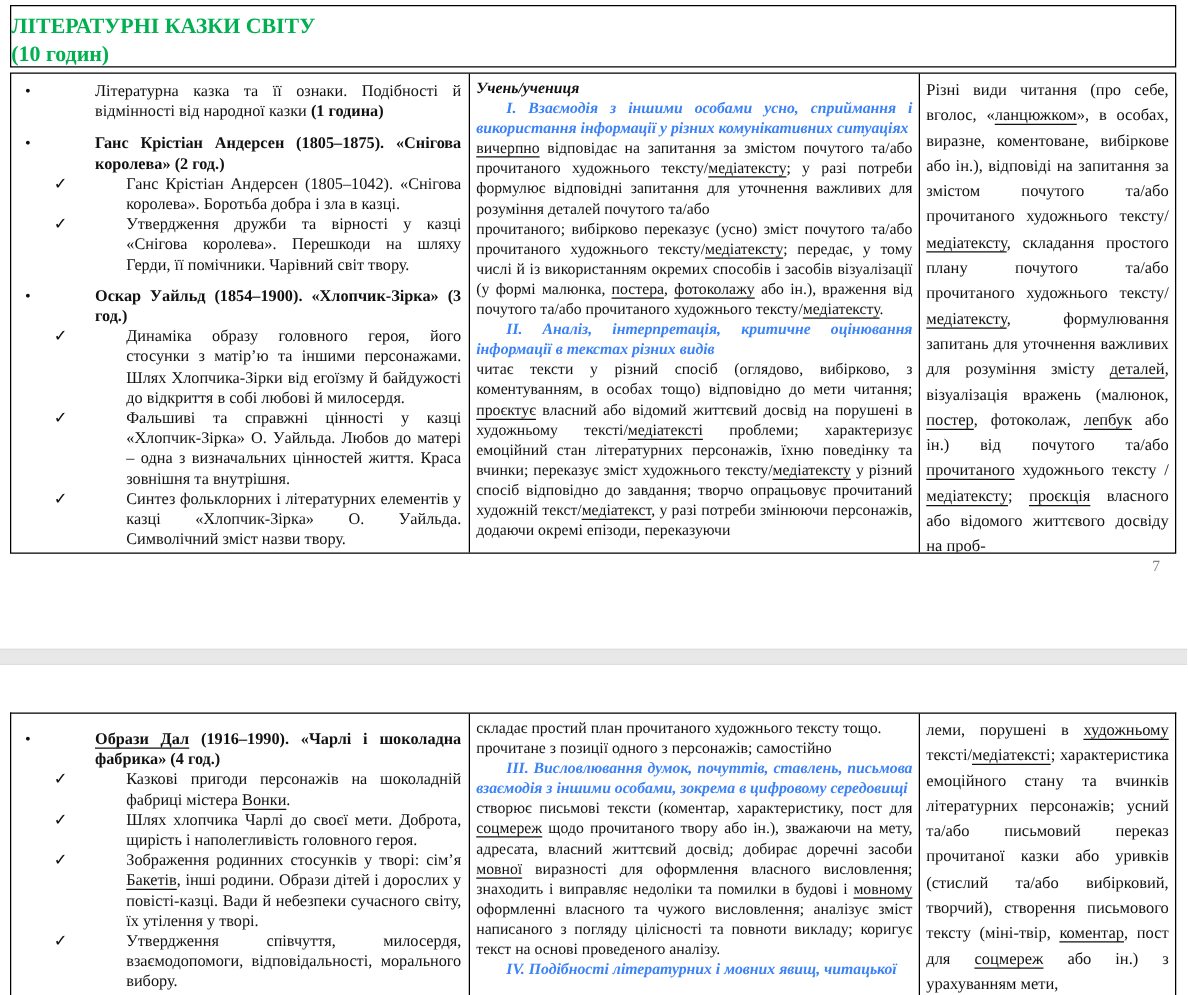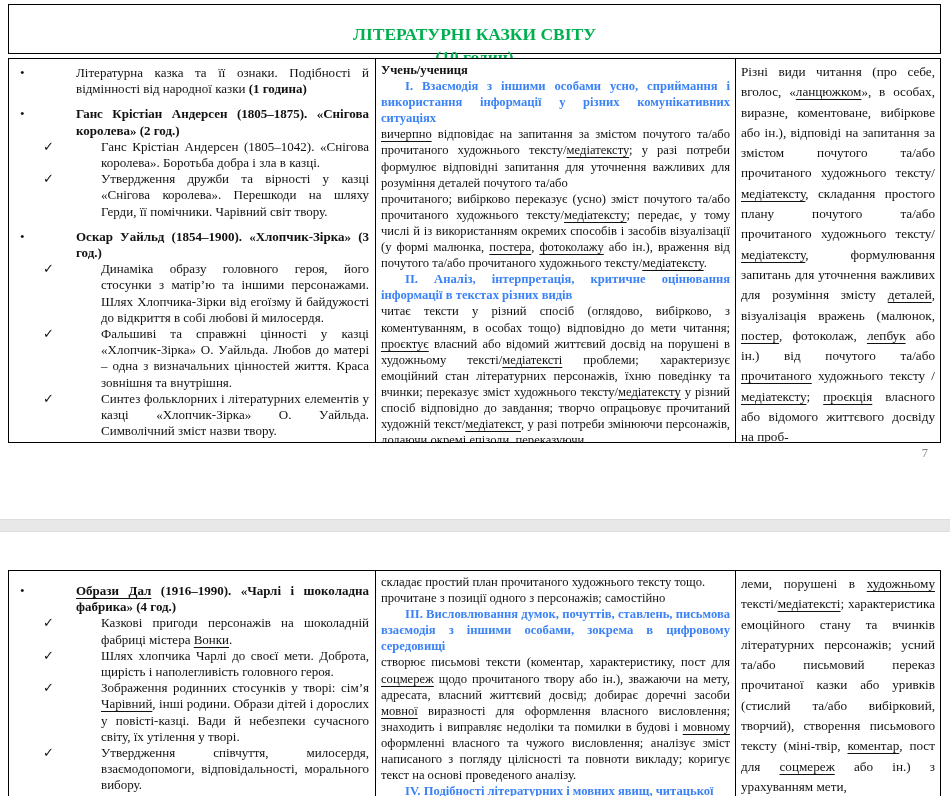--- a/index.html
+++ b/index.html
@@ -4,21 +4,21 @@
 <style>
   html,body{margin:0;padding:0;background:#fff;}
   .canvas{
     position:relative;width:950px;height:796px;overflow:hidden;background:#ffffff;
     font-family:"Liberation Serif",serif;color:#111;
   }
   
   .title-box{
     position:absolute;left:8px;top:4px;width:933px;height:50px;
     box-sizing:border-box;border:1.5px solid #000;
-    text-align:center;padding-top:18px;
+    padding-top:4px;
   }
   .title-line{color:#00B050;font-weight:bold;font-size:17.5px;line-height:23px;}
   
   .doc-table{
     position:absolute;left:8px;width:933px;box-sizing:border-box;
     border:1.5px solid #000;display:flex;align-items:stretch;background:#fff;
   }
   .doc-table.t1{top:58px;height:385px;}
   .doc-table.t2{top:570px;height:260px;border-bottom:none;}
   .col{box-sizing:border-box;overflow:hidden;}
@@ -33,21 +33,21 @@
   .titem.plain{margin-top:8px;}
   .marker{flex:0 0 20px;padding-left:9px;box-sizing:content-box;}
   .titem.sub{margin-left:32px;}
   .titem.sub .marker{flex:0 0 22px;padding-left:0;}
   .ttext{flex:1;text-align:justify;margin-left:36px;}
   
   .para{margin:0;text-align:justify;}
   .para.body-left{text-align:left;}
   
   .b{font-weight:bold;}
-  .i{}
+  .i{font-style:italic;}
   .blue{color:#3b82f6;margin-left:24px;}
   .sp{
     text-decoration-line:underline;text-decoration-style:wavy;
     text-decoration-color:#E03C31;text-decoration-thickness:1px;
     text-underline-offset:2.5px;text-decoration-skip-ink:none;text-decoration:underline;
   }
   
   .page-number{position:absolute;top:446px;right:22px;color:#7f7f7f;font-size:12.5px;}
   .page-separator{
     position:absolute;left:0;top:519px;width:950px;height:13px;
@@ -125,21 +125,21 @@
         <div class="titem sub">
           <span class="marker">✓</span>
           <span class="ttext"><span>Казкові пригоди персонажів на шоколадній фабриці містера </span><span class="sp">Вонки</span><span>.</span></span>
         </div>
         <div class="titem sub">
           <span class="marker">✓</span>
           <span class="ttext"><span>Шлях хлопчика Чарлі до своєї мети. Доброта, щирість і наполегливість головного героя.</span></span>
         </div>
         <div class="titem sub">
           <span class="marker">✓</span>
-          <span class="ttext"><span>Зображення родинних стосунків у творі: сім’я </span><span class="sp">Чарівний</span><span>, інші родини. Образи дітей і дорослих у повісті-казці. Вади й небезпеки сучасного світу, їх утілення у творі.</span></span>
+          <span class="ttext"><span>Зображення родинних стосунків у творі: сім’я </span><span class="sp">Бакетів</span><span>, інші родини. Образи дітей і дорослих у повісті-казці. Вади й небезпеки сучасного світу, їх утілення у творі.</span></span>
         </div>
         <div class="titem sub">
           <span class="marker">✓</span>
           <span class="ttext"><span>Утвердження співчуття, милосердя, взаємодопомоги, відповідальності, морального вибору.</span></span>
         </div>
         <div class="titem plain">
           <span class="marker"></span>
           <span class="ttext"><span class="b">(ТЛ)</span><span> Поняття про повість-казку, її відмінності від народної казки.</span></span>
         </div>
       </div>

